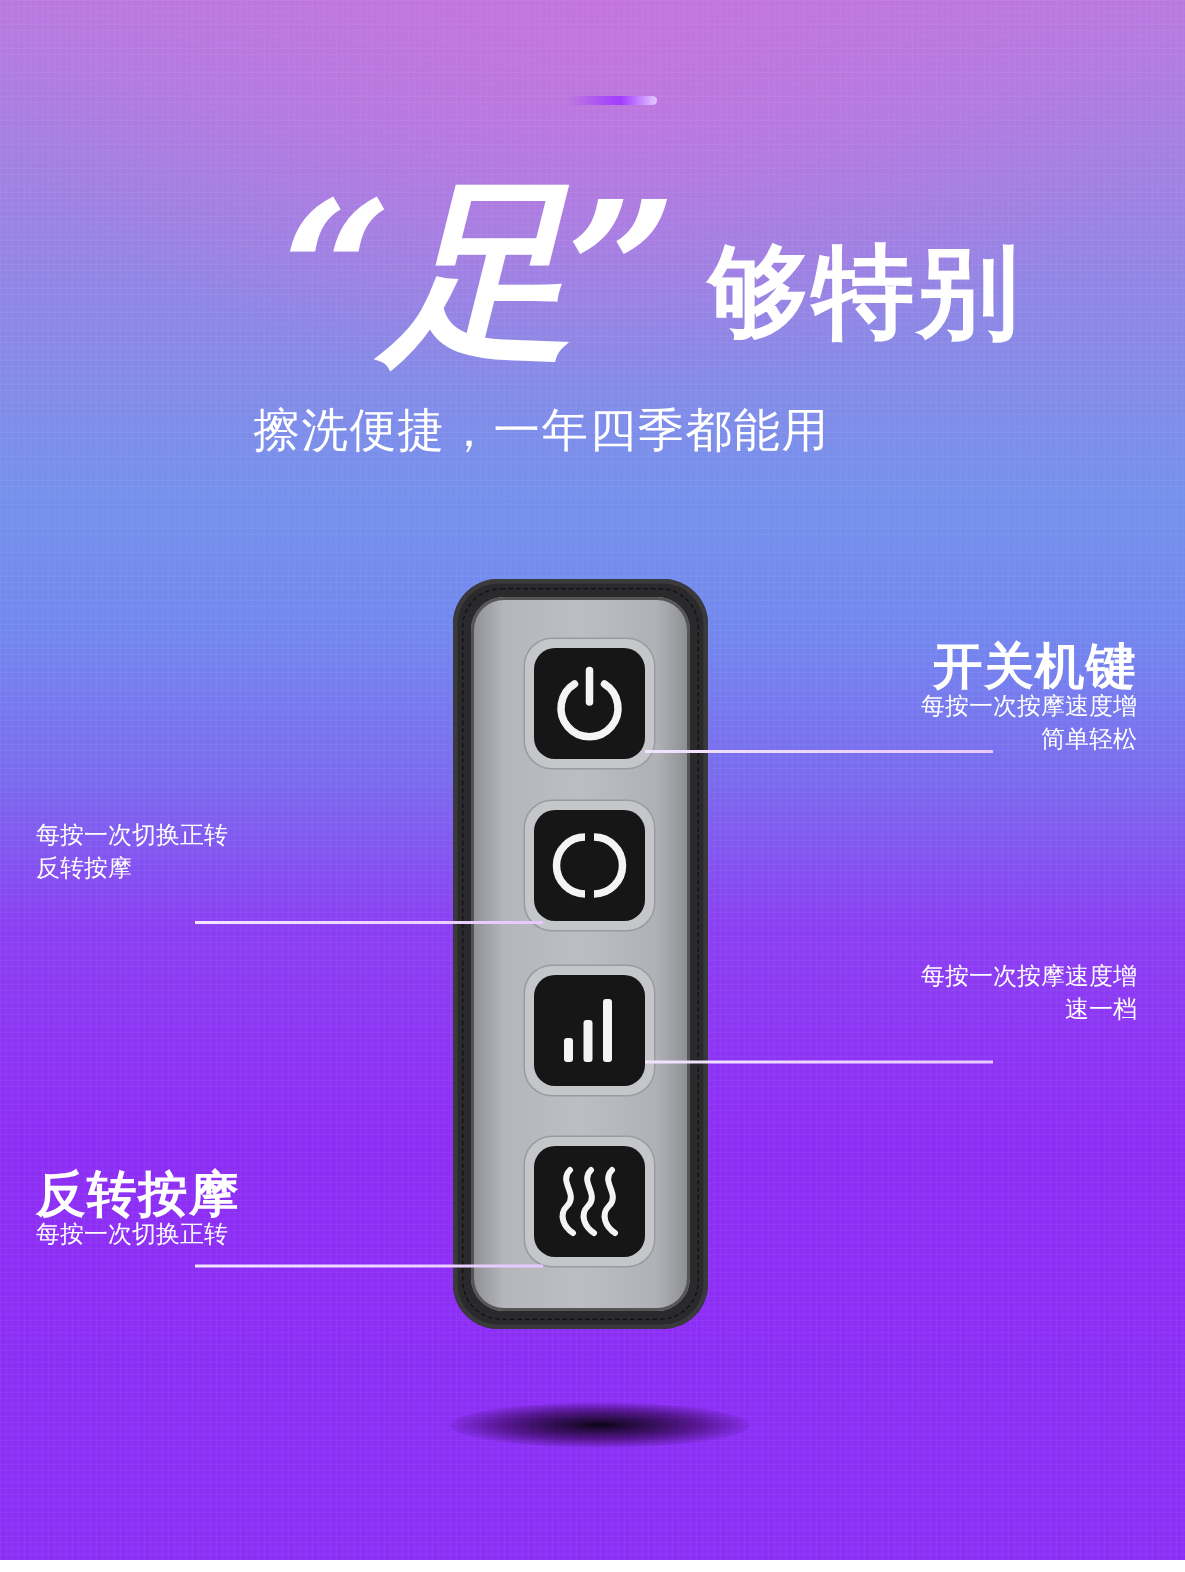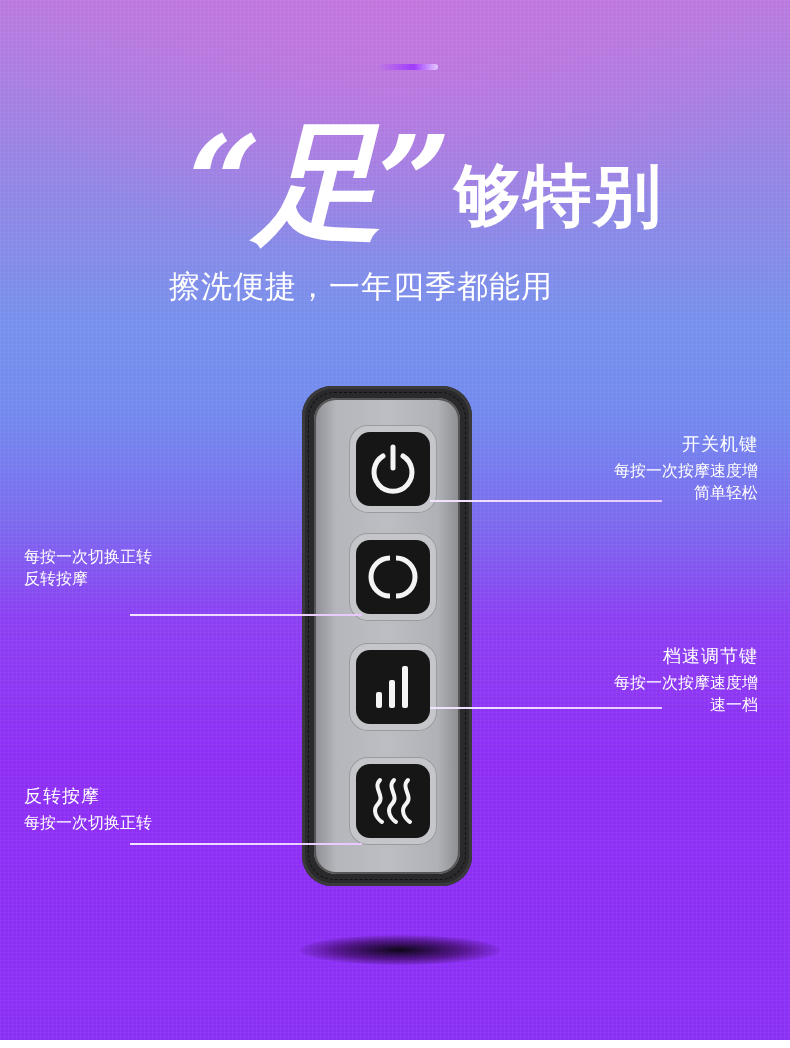--- a/index.html
+++ b/index.html
@@ -12,36 +12,36 @@
       linear-gradient(180deg,#b97adf 0px,#8b88e6 220px,#7591ec 330px,#7388ee 420px,#7b6bee 520px,#8b3ff2 620px,#8e2ef5 760px,#8a30f5 1040px);}
   .bg::after{content:"";position:absolute;inset:0;
     background-image:linear-gradient(rgba(255,255,255,0.04) 1px,transparent 1px),
       linear-gradient(90deg,rgba(255,255,255,0.04) 1px,transparent 1px);
     background-size:4px 4px;}
   .accent-bar{position:absolute;left:378px;top:64px;width:60px;height:6px;border-radius:3px;
     background:linear-gradient(90deg,rgba(170,60,255,0),#a13cff 60%,#e6c8ff);}
   .title{position:absolute;left:188px;top:92px;height:150px;display:flex;align-items:flex-end;}
   .title .big{font-family:"DejaVu Serif",serif;font-style:italic;font-size:128px;line-height:128px;font-weight:bold;
     position:relative;top:4px;letter-spacing:-6px;}
-  .title .rest{font-size:68px;font-weight:bold;line-height:68px;margin-left:8px;margin-bottom:12px;letter-spacing:2px;}
+  .title .rest{font-size:68px;font-weight:bold;line-height:68px;margin-left:26px;margin-bottom:12px;letter-spacing:2px;}
   .subtitle{position:absolute;left:0;width:722px;top:266px;text-align:center;font-size:31px;letter-spacing:1px;}
   .remote{position:absolute;left:302px;top:386px;width:170px;height:500px;border-radius:30px;
     background:#2a2a2c;box-shadow:inset 0 0 0 3px #3a3a3c;}
   .remote-inner{position:absolute;left:12px;top:12px;width:146px;height:476px;border-radius:22px;
     background:linear-gradient(90deg,#8d8e93,#b5b6bb 15%,#bdbec3 50%,#b0b1b6 85%,#8b8c90);
     box-shadow:inset 0 0 0 2px #555;}
   .stitch{position:absolute;left:6px;top:6px;right:6px;bottom:6px;border-radius:26px;border:1.5px dashed #111;}
   .key{position:absolute;left:48px;width:86px;height:86px;border-radius:18px;background:#c5c6ca;
     box-shadow:0 0 0 1px #9a9ba0;}
   .key-face{position:absolute;left:6px;top:6px;width:74px;height:74px;border-radius:14px;background:#161617;
     display:flex;align-items:center;justify-content:center;}
   .shadow{position:absolute;left:300px;top:935px;width:200px;height:30px;border-radius:50%;
     background:radial-gradient(ellipse at center,rgba(0,0,0,0.9) 0%,rgba(40,0,60,0.55) 45%,rgba(0,0,0,0) 75%);}
   .label{position:absolute;}
-  .label .h{font-size:18px;font-weight:normal;line-height:32px;letter-spacing:1px;}
+  .label .h{font-size:33px;font-weight:bold;line-height:32px;letter-spacing:1px;}
   .label .d{font-size:16px;line-height:22px;}
   .right{text-align:right;}
   .line{position:absolute;height:2px;background:linear-gradient(90deg,#f2e4ff,#e8c8ff);}
 </style>
 </head>
 <body>
 
 <div class="bg"></div>
 <div class="accent-bar"></div>
 
@@ -103,21 +103,20 @@
 </div>
 <div class="line" style="left:430px;top:500px;width:232px"></div>
 
 <div class="label" style="left:24px;top:546px">
   <div class="d">每按一次切换正转</div>
   <div class="d">反转按摩</div>
 </div>
 <div class="line" style="left:130px;top:614px;width:232px"></div>
 
 <div class="label right" style="right:32px;top:640px">
-  <div class="h">档速调节键</div>
   <div class="d">每按一次按摩速度增</div>
   <div class="d">速一档</div>
 </div>
 <div class="line" style="left:430px;top:707px;width:232px"></div>
 
 <div class="label" style="left:24px;top:780px">
   <div class="h">反转按摩</div>
   <div class="d">每按一次切换正转</div>
 </div>
 <div class="line" style="left:130px;top:843px;width:232px"></div>

